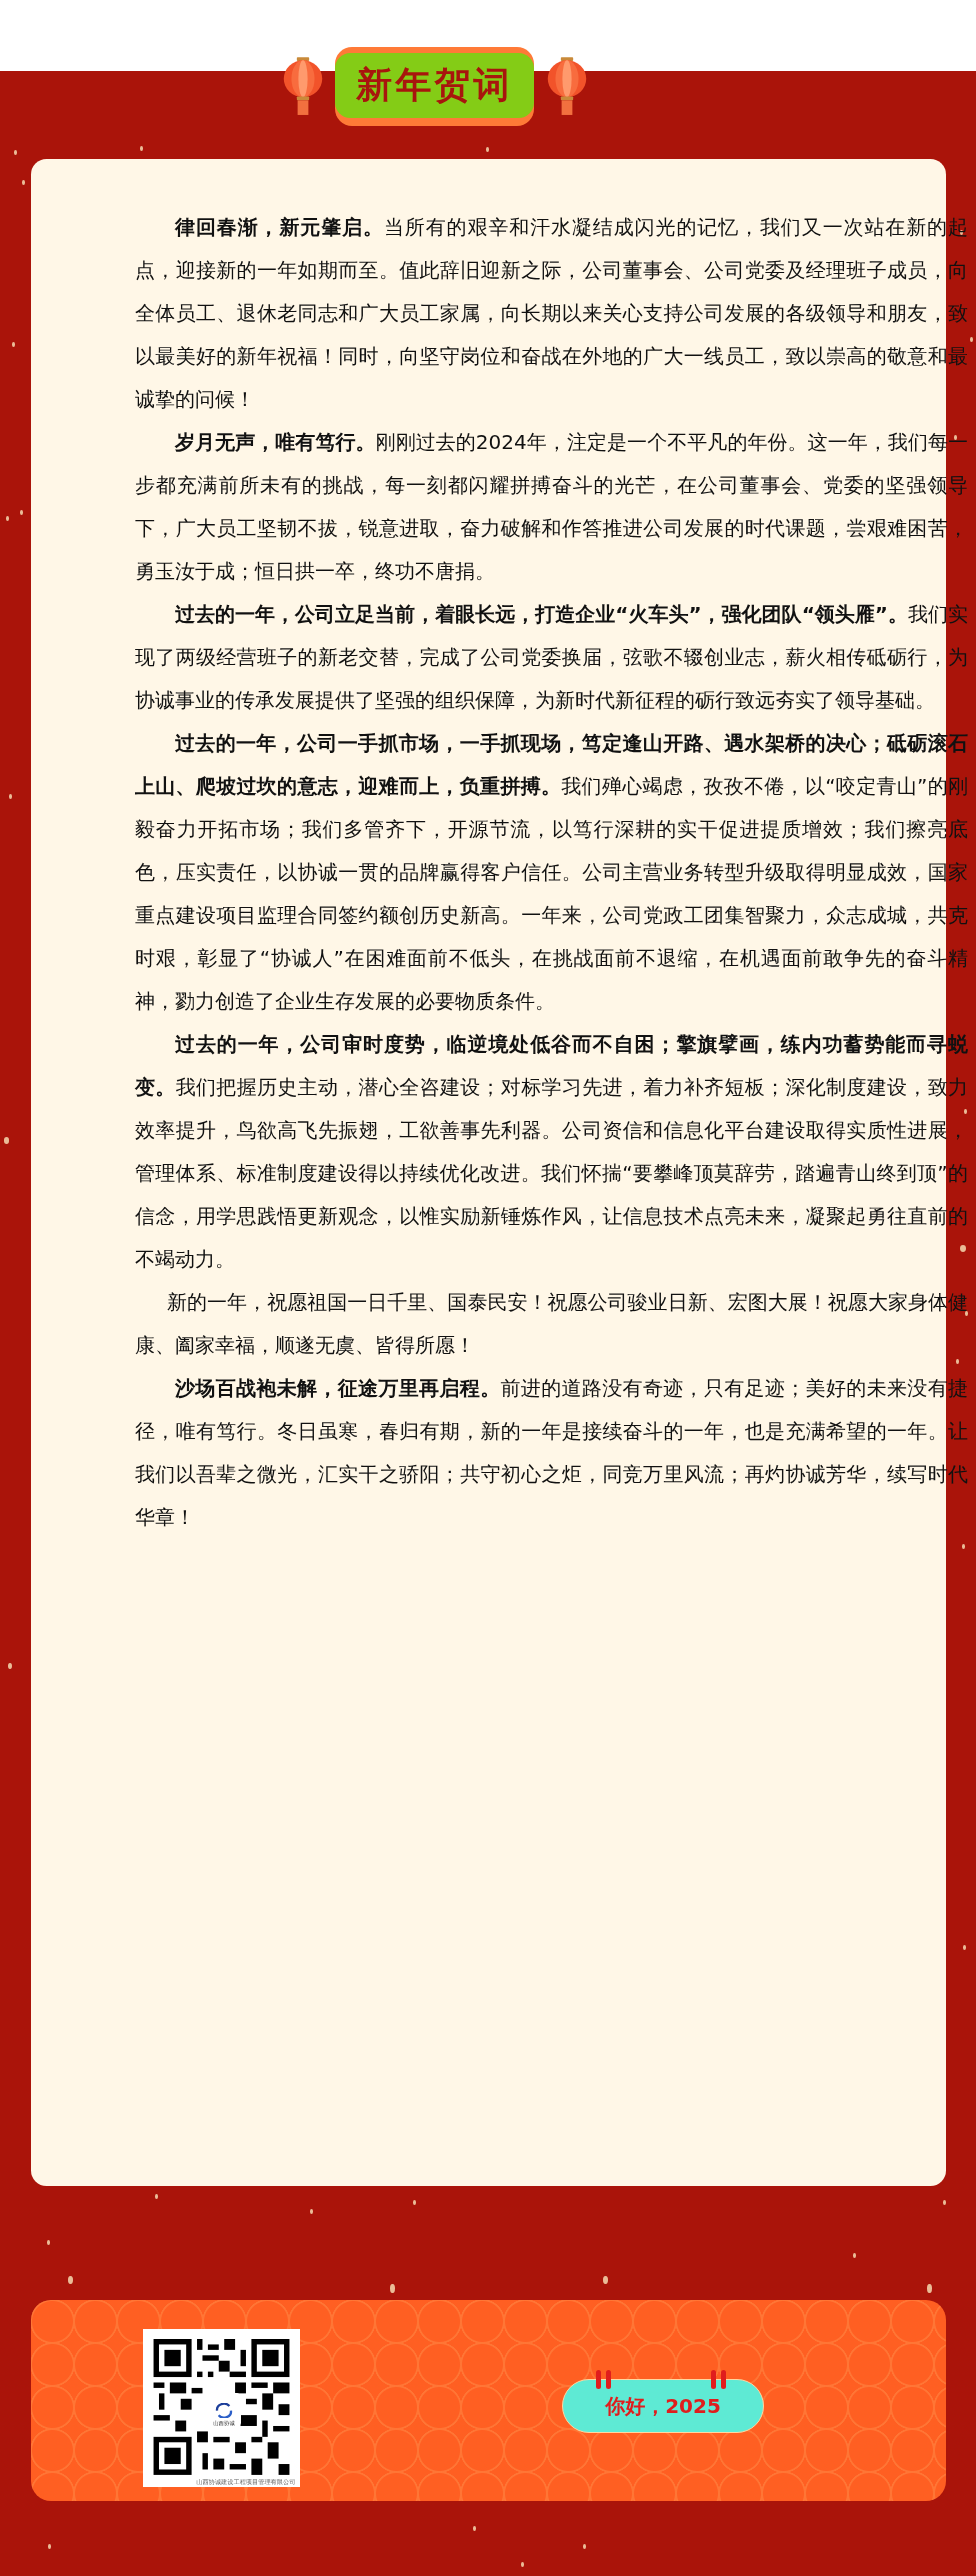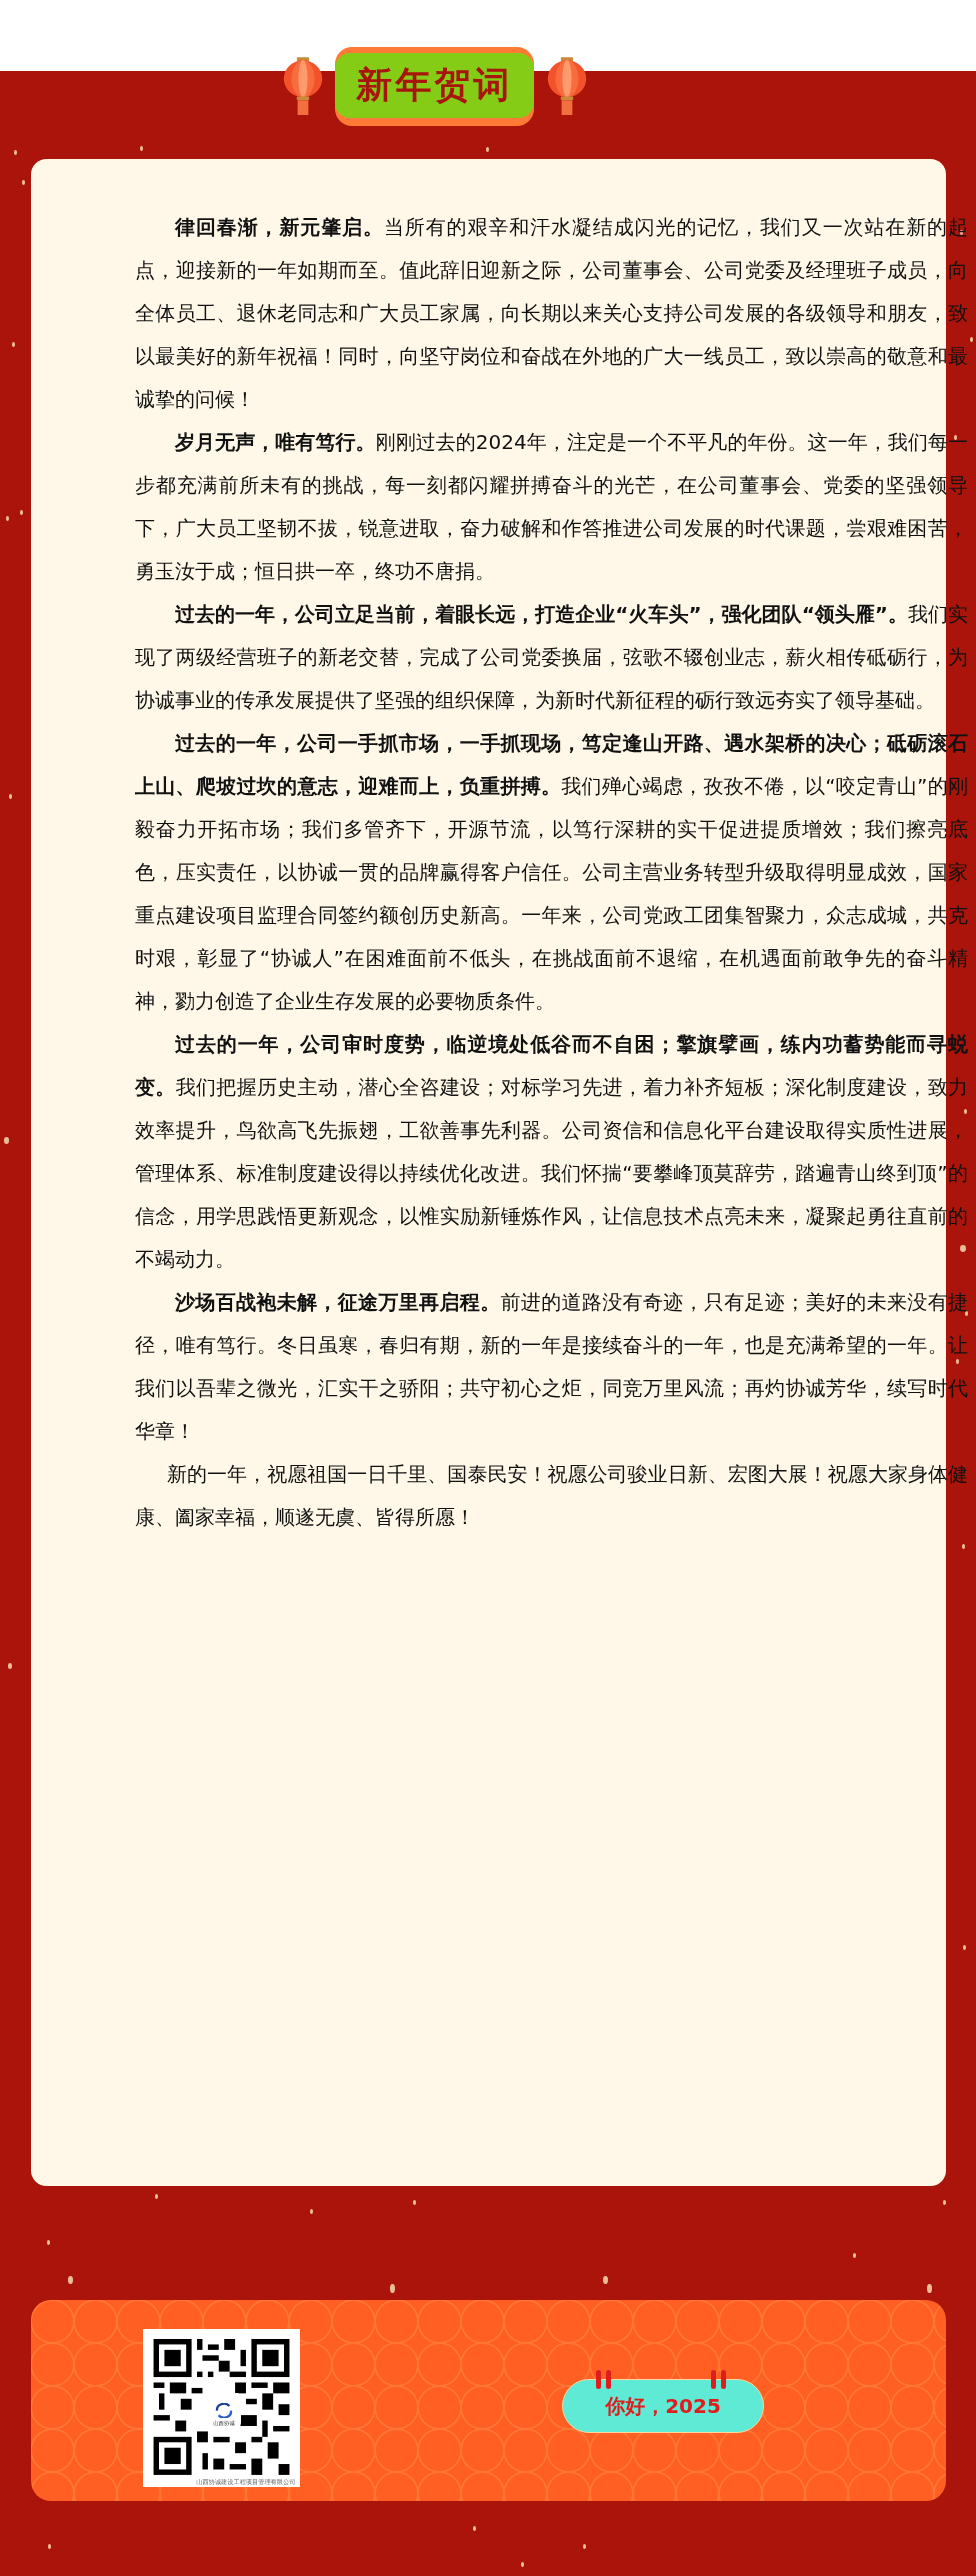--- a/index.html
+++ b/index.html
@@ -142,22 +142,22 @@
   </div>
 </div>
 
 <div class="card">
   <div class="content">
     <p><b>律回春渐，新元肇启。</b><span>当所有的艰辛和汗水凝结成闪光的记忆，我们又一次站在新的起点，迎接新的一年如期而至。值此辞旧迎新之际，公司董事会、公司党委及经理班子成员，向全体员工、退休老同志和广大员工家属，向长期以来关心支持公司发展的各级领导和朋友，致以最美好的新年祝福！同时，向坚守岗位和奋战在外地的广大一线员工，致以崇高的敬意和最诚挚的问候！</span></p>
     <p><b>岁月无声，唯有笃行。</b><span>刚刚过去的2024年，注定是一个不平凡的年份。这一年，我们每一步都充满前所未有的挑战，每一刻都闪耀拼搏奋斗的光芒，在公司董事会、党委的坚强领导下，广大员工坚韧不拔，锐意进取，奋力破解和作答推进公司发展的时代课题，尝艰难困苦，勇玉汝于成；恒日拱一卒，终功不唐捐。</span></p>
     <p><b>过去的一年，公司立足当前，着眼长远，打造企业“火车头”，强化团队“领头雁”。</b><span>我们实现了两级经营班子的新老交替，完成了公司党委换届，弦歌不辍创业志，薪火相传砥砺行，为协诚事业的传承发展提供了坚强的组织保障，为新时代新征程的砺行致远夯实了领导基础。</span></p>
     <p><b>过去的一年，公司一手抓市场，一手抓现场，笃定逢山开路、遇水架桥的决心；砥砺滚石上山、爬坡过坎的意志，迎难而上，负重拼搏。</b><span>我们殚心竭虑，孜孜不倦，以“咬定青山”的刚毅奋力开拓市场；我们多管齐下，开源节流，以笃行深耕的实干促进提质增效；我们擦亮底色，压实责任，以协诚一贯的品牌赢得客户信任。公司主营业务转型升级取得明显成效，国家重点建设项目监理合同签约额创历史新高。一年来，公司党政工团集智聚力，众志成城，共克时艰，彰显了“协诚人”在困难面前不低头，在挑战面前不退缩，在机遇面前敢争先的奋斗精神，勠力创造了企业生存发展的必要物质条件。</span></p>
     <p><b>过去的一年，公司审时度势，临逆境处低谷而不自困；擎旗擘画，练内功蓄势能而寻蜕变。</b><span>我们把握历史主动，潜心全咨建设；对标学习先进，着力补齐短板；深化制度建设，致力效率提升，鸟欲高飞先振翅，工欲善事先利器。公司资信和信息化平台建设取得实质性进展，管理体系、标准制度建设得以持续优化改进。我们怀揣“要攀峰顶莫辞劳，踏遍青山终到顶”的信念，用学思践悟更新观念，以惟实励新锤炼作风，让信息技术点亮未来，凝聚起勇往直前的不竭动力。</span></p>
+    <p style="text-indent:1.6em"><span>新的一年，祝愿祖国一日千里、国泰民安！祝愿公司骏业日新、宏图大展！祝愿大家身体健康、阖家幸福，顺遂无虞、皆得所愿！</span></p>
     <p><b>沙场百战袍未解，征途万里再启程。</b><span>前进的道路没有奇迹，只有足迹；美好的未来没有捷径，唯有笃行。冬日虽寒，春归有期，新的一年是接续奋斗的一年，也是充满希望的一年。让我们以吾辈之微光，汇实干之骄阳；共守初心之炬，同竞万里风流；再灼协诚芳华，续写时代华章！</span></p>
-    <p style="text-indent:1.6em"><span>新的一年，祝愿祖国一日千里、国泰民安！祝愿公司骏业日新、宏图大展！祝愿大家身体健康、阖家幸福，顺遂无虞、皆得所愿！</span></p>
   </div>
 </div>
 
 <div class="footer">
   <div class="footer-pattern"></div>
   <div class="qr">
     <svg width="137" height="137" viewBox="0 0 25 25">
       <rect width="25" height="25" fill="#fff"></rect>
       <g fill="#000">
         <rect x="0" y="0" width="7" height="7"></rect>

